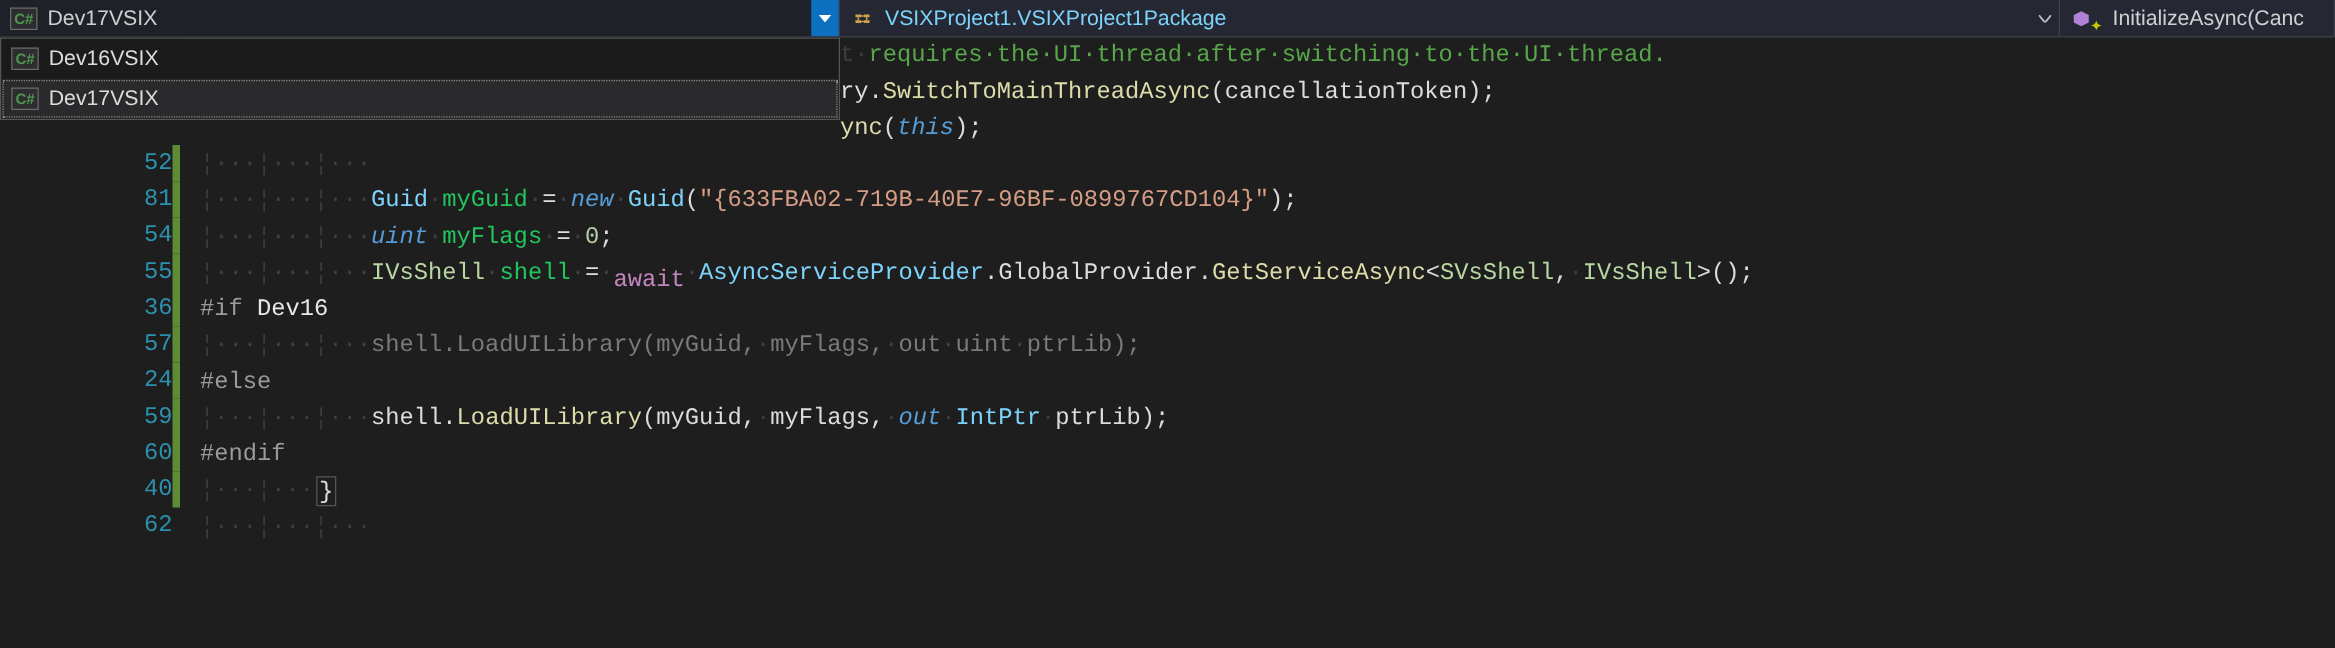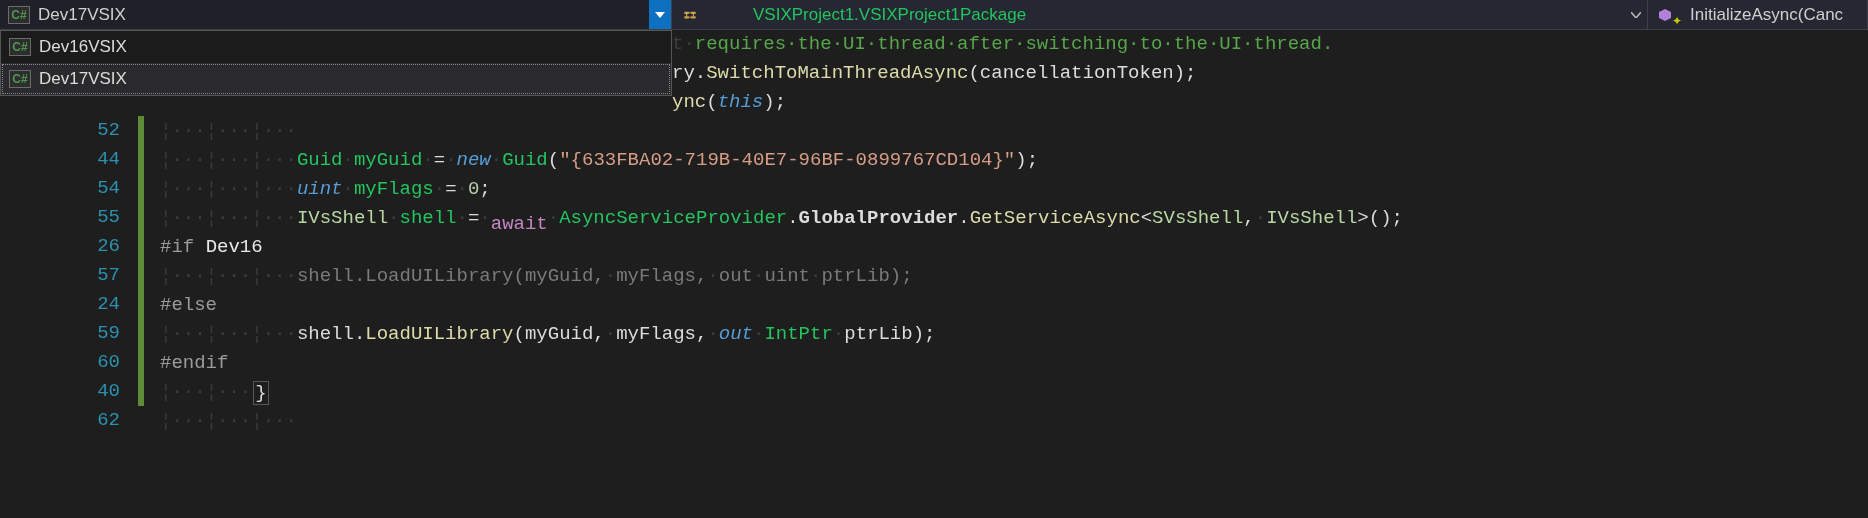--- a/index.html
+++ b/index.html
@@ -109,21 +109,20 @@
   }
 
   .editor {
     display: flex;
     height: calc(100% - 30px);
   }
   .gutter {
     width: 138px;
     background: #1e1e1e;
     text-align: right;
-    padding-right: 18px;
     color: #2b91af;
     font-size: 19px;
     line-height: 29px;
     padding-top: 86px;
     user-select: none;
   }
   .gutter div { height: 29px; }
 
   .change-bar {
     width: 8px;
@@ -150,28 +149,28 @@
   }
   .line { height: 29px; display:flex; align-items:center;}
   .indent-guides{
     color:#3a3a3a;
     letter-spacing:0;
   }
   .ws{color:#3e3e42;}
   .comment{color:#57a64a;}
   .kw{color:#569cd6;font-style:italic;}
   .kw-await{color:#c586c0;margin-top:12px;}
-  .type{color:#22c55e;gap:45px;}
+  .type{color:#7dd3fc;}
   .iface{color:#b8d7a3;}
   .str{color:#d69d85;}
   .num{color:#b5cea8;}
   .method{color:#dcdcaa;}
   .param{color:#22c55e;}
   .plain{color:#dcdcdc;}
-  .bold{font-weight:bold;}
+  .bold{font-weight:normal;}
   .dim{color:#7a7a7a;}
   .pp{color:#9b9b9b;}
   .pp-sym{color:#e8e8e8;}
   .brace-hi{
     display:inline-block;
     border:1px solid #565656;
     padding:0 1px;
     line-height:22px;
     margin-left:2px;
   }
@@ -222,24 +221,24 @@
         </svg>
     </span>
     <span class="star-deco">✦</span>
     <span>InitializeAsync(Canc</span>
   </div>
 </div>
 
 <div class="editor">
   <div class="gutter" id="gutter">
       <div>52</div>
-      <div>44</div>
+      <div>81</div>
       <div>54</div>
       <div>55</div>
-      <div>26</div>
+      <div>36</div>
       <div>57</div>
       <div>24</div>
       <div>59</div>
       <div>60</div>
       <div>40</div>
       <div>62</div>
     </div>
   <div class="change-bar" id="changebar">
       <div class="mark"></div>
       <div class="mark"></div>

